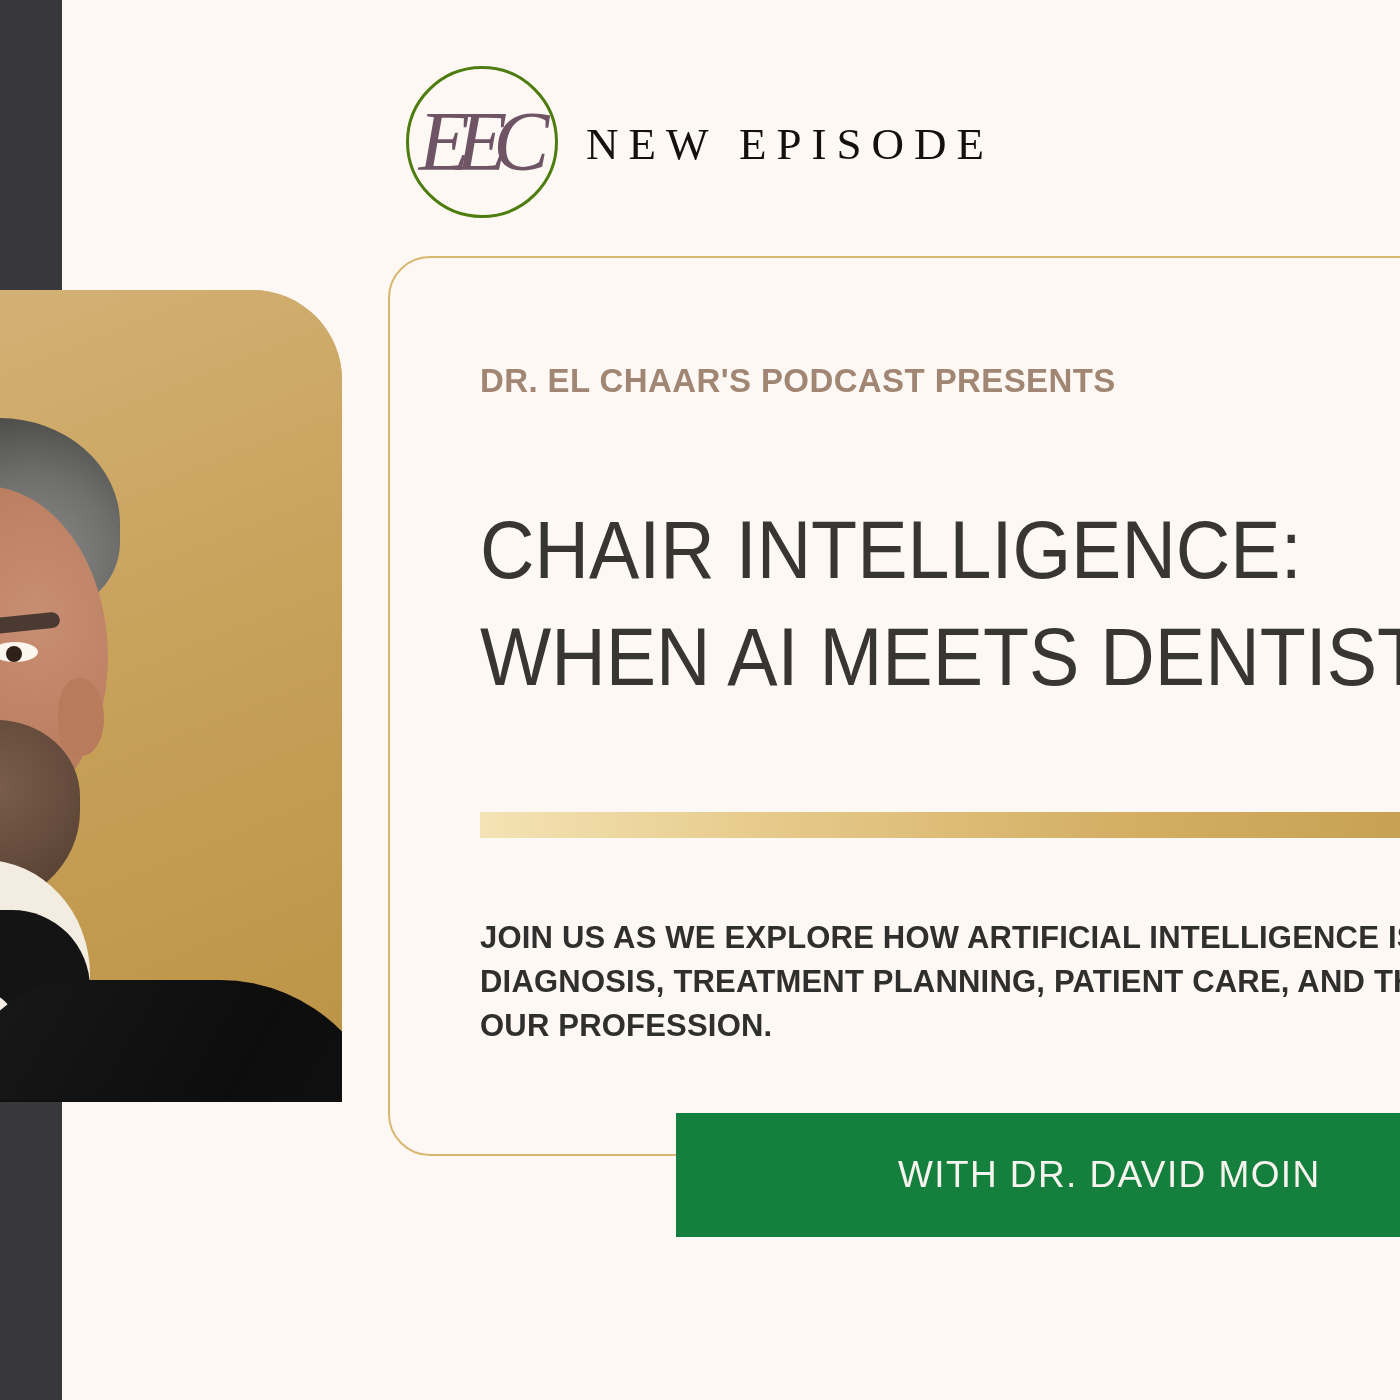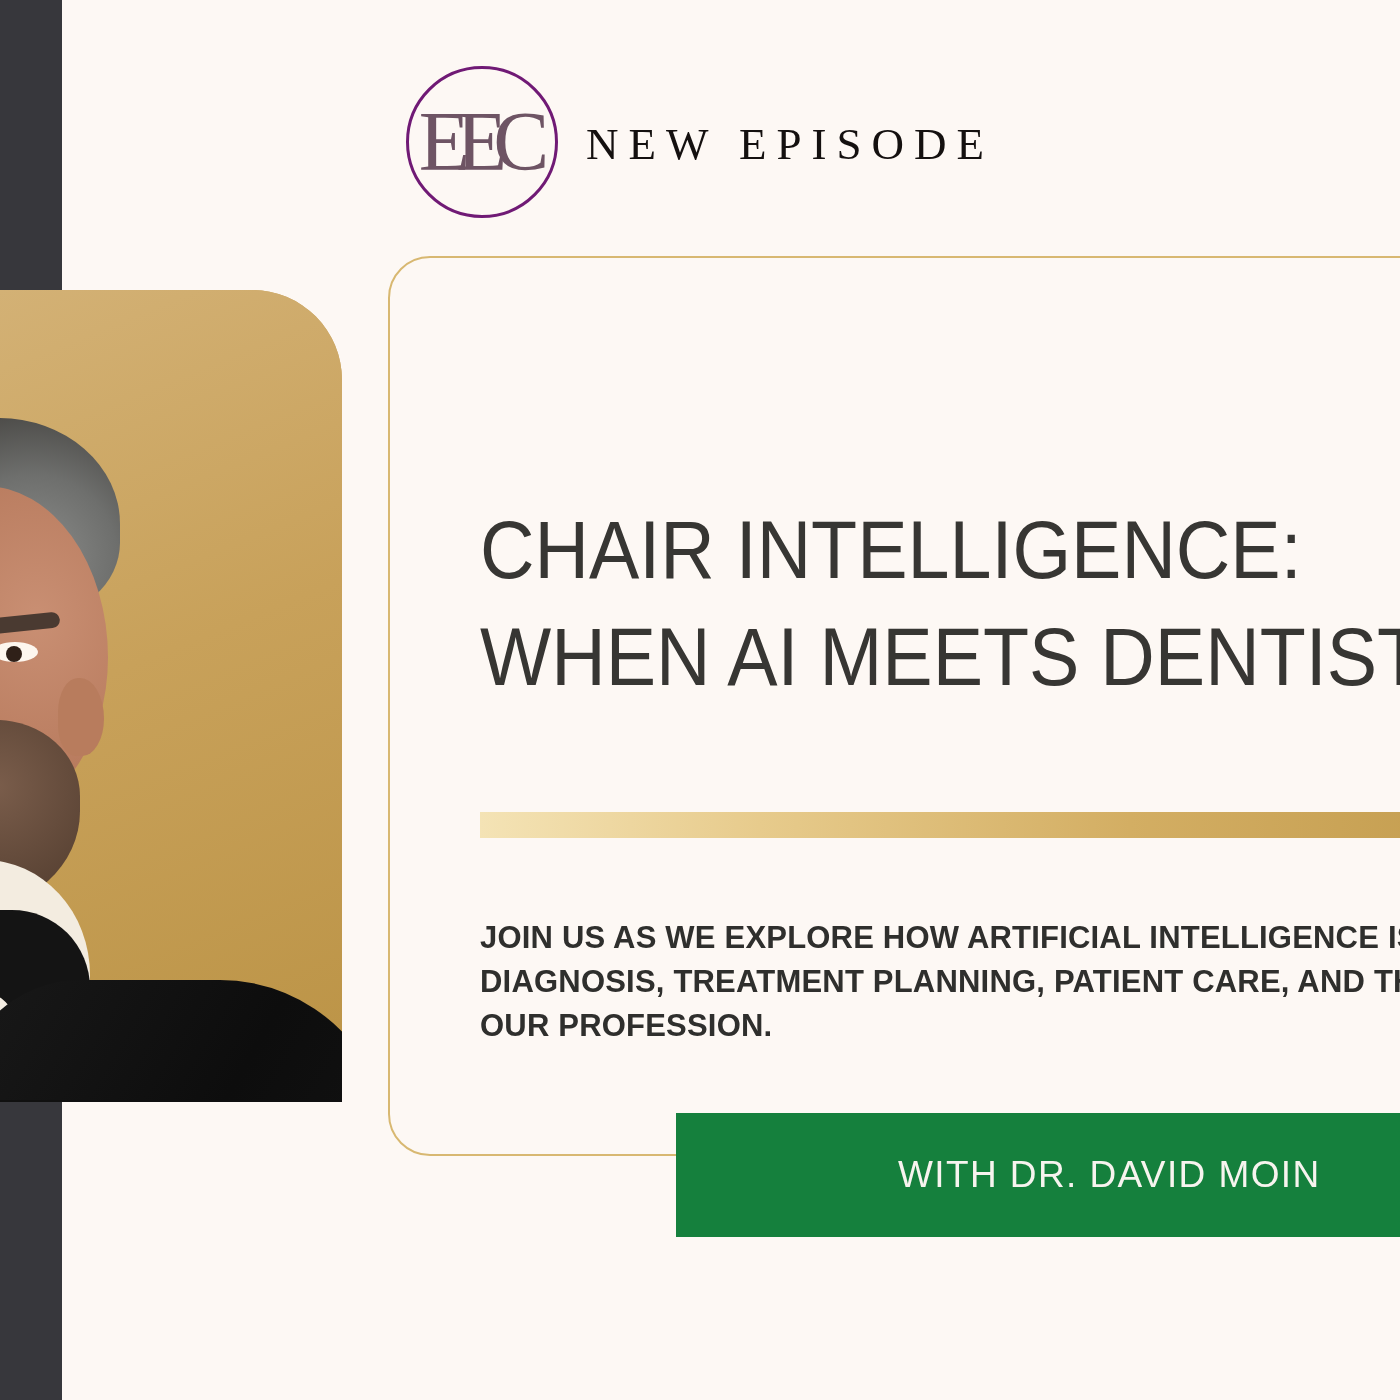--- a/index.html
+++ b/index.html
@@ -177,23 +177,24 @@
     left: 406px;
     top: 66px;
     display: flex;
     align-items: center;
     gap: 28px;
   }
   .logo-mark {
     position: relative;
     width: 146px;
     height: 146px;
-    border: 3px solid #701a75;
+    border: 3px solid #4d7c0f;
     border-radius: 50%;
     flex: 0 0 auto;
+    font-style: italic;
   }
   .logo-mark .monogram {
     position: absolute;
     left: 0;
     right: 0;
     top: 50%;
     transform: translateY(-50%);
     text-align: center;
     font-family: "Liberation Serif", serif;
     font-size: 84px;
@@ -315,20 +316,21 @@
 
   <div class="card"></div>
 
   <div class="brand-row">
     <div class="logo-mark">
       <div class="monogram">EEC</div>
     </div>
     <div class="new-episode">NEW EPISODE</div>
   </div>
 
+  <div class="presents">DR. EL CHAAR'S PODCAST PRESENTS</div>
 
   <div class="episode-title">
     <div>CHAIR INTELLIGENCE:</div>
     <div>WHEN AI MEETS DENTISTRY</div>
   </div>
 
   <div class="gold-bar"></div>
 
   <div class="episode-desc">
     <div>JOIN US AS WE EXPLORE HOW ARTIFICIAL INTELLIGENCE IS RESHAPING</div>

